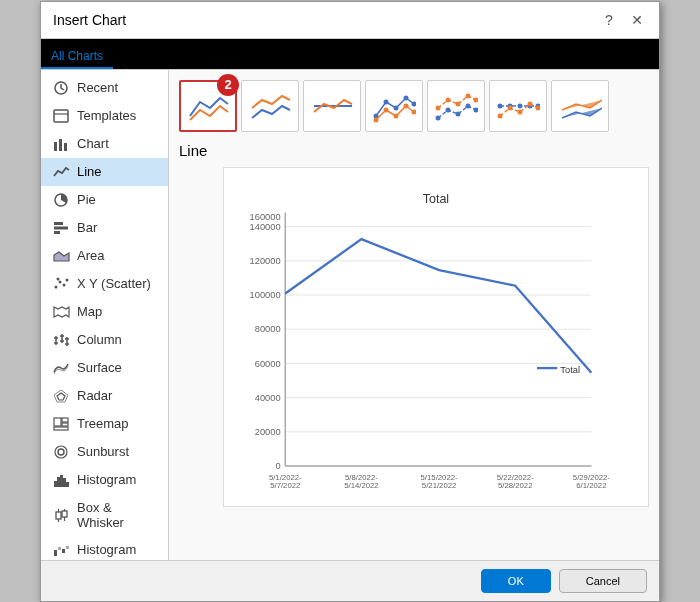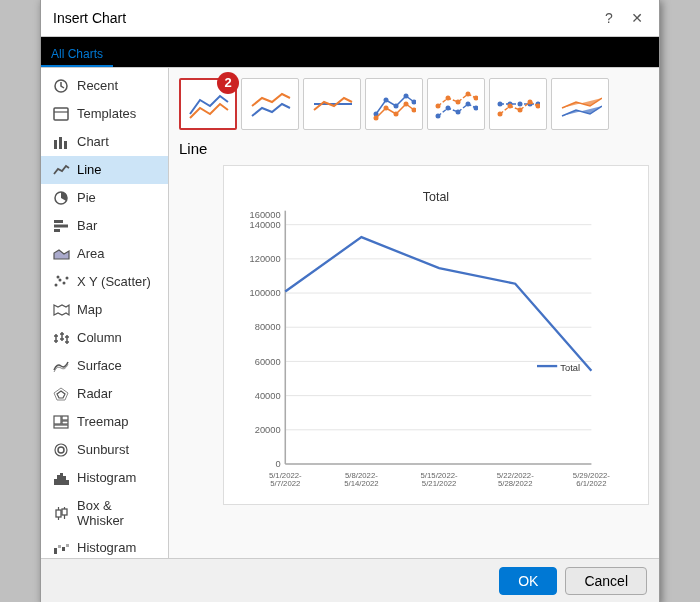--- a/index.html
+++ b/index.html
@@ -168,22 +168,22 @@
     }
     .footer {
       display: flex;
       justify-content: flex-end;
       gap: 8px;
       padding: 8px 12px;
       border-top: 1px solid #ccc;
       background: #f0f0f0;
     }
     .btn {
-      padding: 5px 18px;
-      font-size: 14px;
+      padding: 5px 26px;
+      font-size: 11px;
       cursor: pointer;
       border: 1px solid #aaa;
       background: #e8e8e8;
       border-radius: 4px;
     }
     .btn-primary {
       background: #0078d4;
       color: #fff;
       border-color: #0078d4;
     }

